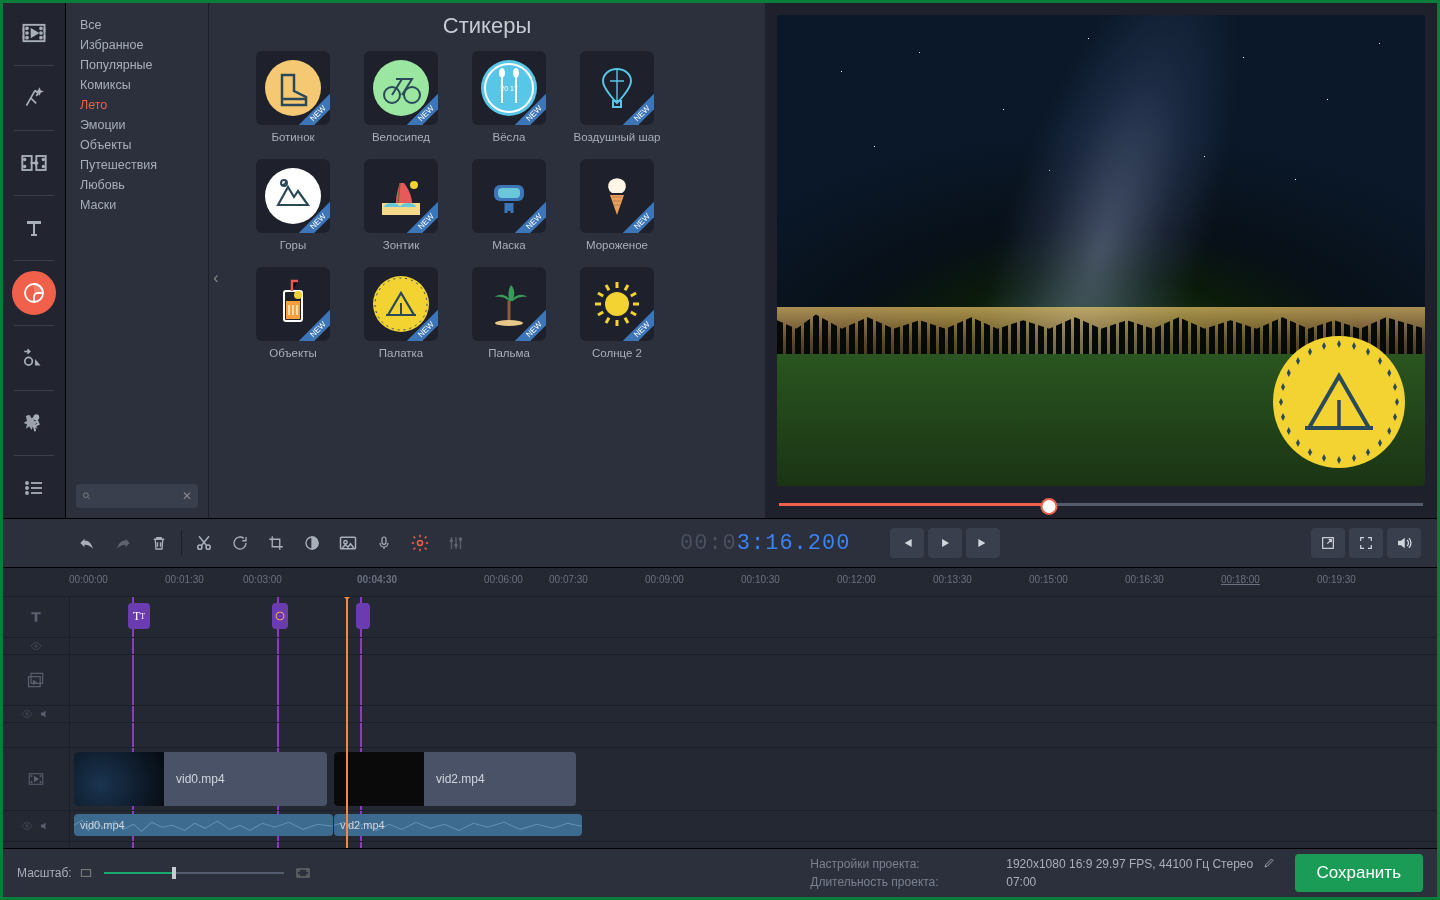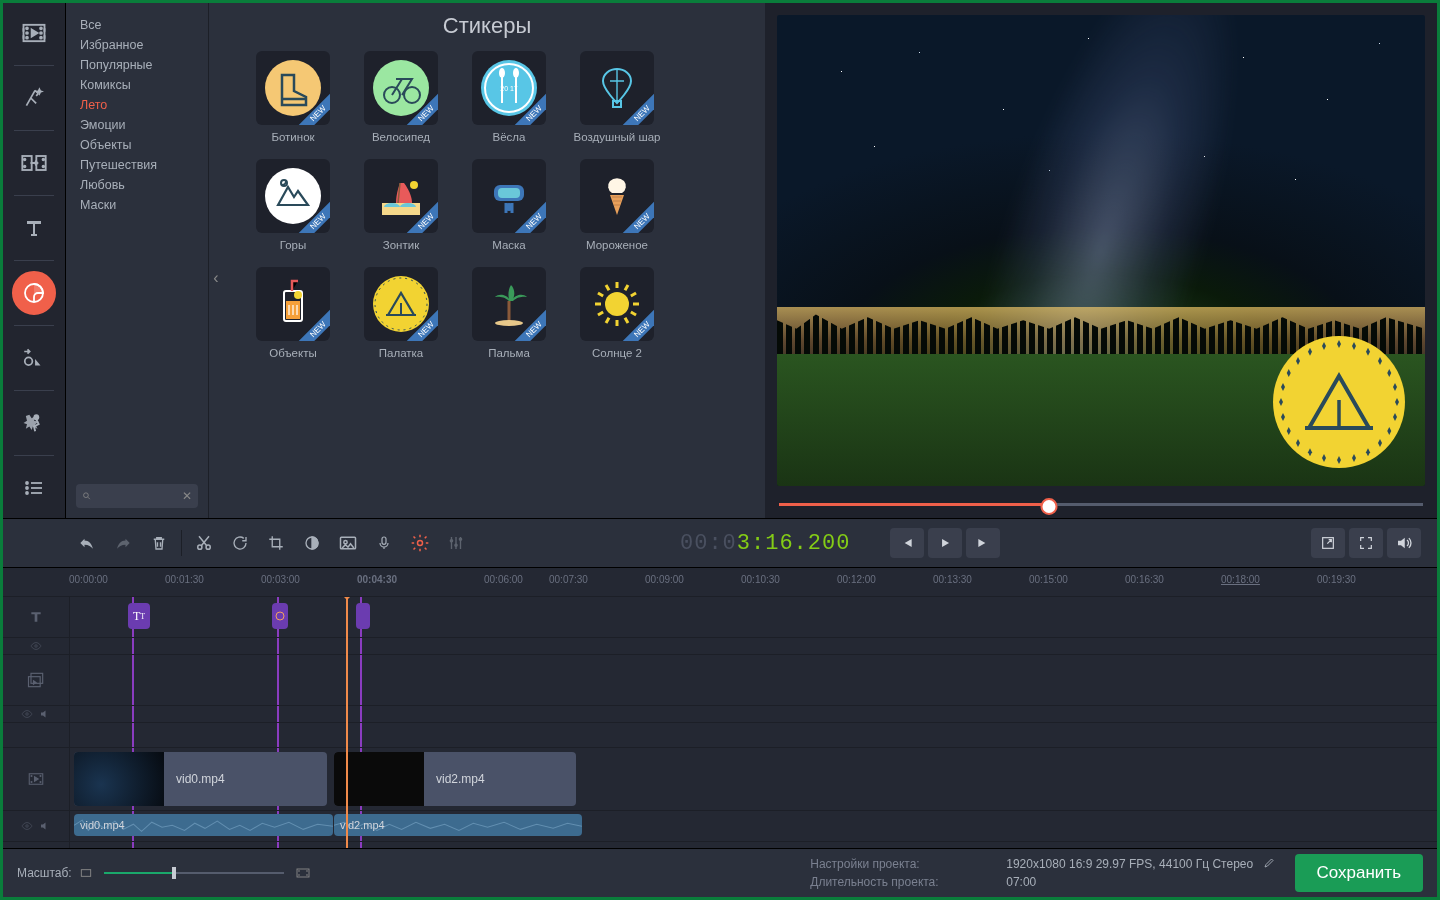--- a/index.html
+++ b/index.html
@@ -63,21 +63,21 @@
   #seek { height:20px; position:relative; }
   #seek-track { position:absolute; left:0; right:0; top:9px; height:3px; background:#555c6d; }
   #seek-prog { position:absolute; left:0; width:42%; top:9px; height:3px; background:#f0604a; }
   #seek-thumb { position:absolute; left:42%; top:4px; width:13px; height:13px; background:#fff; border:2px solid #f0604a; border-radius:50%; transform:translateX(-50%); }
 
   #toolbar-row { height:48px; background:#2b303c; border-top:1px solid #000; border-bottom:1px solid #000; display:flex; align-items:center; padding:0 10px 0 66px; }
   .tb-btn { width:36px; height:36px; display:flex; align-items:center; justify-content:center; color:#a8afb9; cursor:pointer; border-radius:4px; }
   .tb-sep { width:1px; height:26px; background:#1c1f27; margin:0 4px; }
   #timecode { font-family:"Courier New",monospace; font-size:22px; letter-spacing:1px; }
   .tc-gray { color:#4a5060; }
-  .tc-red { color:#84cc16; }
+  .tc-red { color:#3b82f6; }
   #playback-ctrls { display:flex; gap:4px; margin-left:40px; }
   .pb-btn { width:34px; height:30px; background:#3a3f4d; border-radius:4px; display:flex; align-items:center; justify-content:center; color:#d0d4db; cursor:pointer; }
   #right-tb { margin-left:auto; display:flex; gap:4px; padding-right:6px; }
 
   #ruler { height:28px; background:#242833; border-bottom:1px solid #1c1f27; position:relative; font-size:10px; color:#6a7080; padding-left:66px; display:flex; align-items:center; }
   .ruler-mark { position:absolute; top:6px; font-size:10px; }
   #playhead { position:absolute; left:276px; top:0; bottom:0; width:2px; background:#f08a4a; z-index:10; pointer-events:none; }
   #playhead::before { content:""; position:absolute; top:-3px; left:-5px; border:6px solid transparent; border-top-color:#f08a4a; }
 
   #timeline { flex:1; position:relative; background:#242833; display:flex; overflow:hidden; }
@@ -530,21 +530,21 @@
             <path d="M4 9v6h4l5 4V5L8 9z"></path>
             <path d="M16 8a5 5 0 010 8M18.5 5.5a9 9 0 010 13" fill="none" stroke="currentColor" stroke-width="1.8"></path>
           </svg>
         </div>
     </div>
   </div>
 
   <div id="ruler">
       <span class="ruler-mark" style="left: 66px;">00:00:00</span>
       <span class="ruler-mark" style="left: 162px;">00:01:30</span>
-      <span class="ruler-mark" style="left: 258px;">00:03:00</span>
+      <span class="ruler-mark" style="left: 240px;">00:03:00</span>
       <span class="ruler-mark" style="left: 354px; font-weight: bold;">00:04:30</span>
       <span class="ruler-mark" style="left: 450px; padding-left: 31px;">00:06:00</span>
       <span class="ruler-mark" style="left: 546px;">00:07:30</span>
       <span class="ruler-mark" style="left: 642px;">00:09:00</span>
       <span class="ruler-mark" style="left: 738px;">00:10:30</span>
       <span class="ruler-mark" style="left: 834px;">00:12:00</span>
       <span class="ruler-mark" style="left: 930px;">00:13:30</span>
       <span class="ruler-mark" style="left: 1026px;">00:15:00</span>
       <span class="ruler-mark" style="left: 1122px;">00:16:30</span>
       <span class="ruler-mark" style="left: 1218px; text-decoration: underline;">00:18:00</span>

